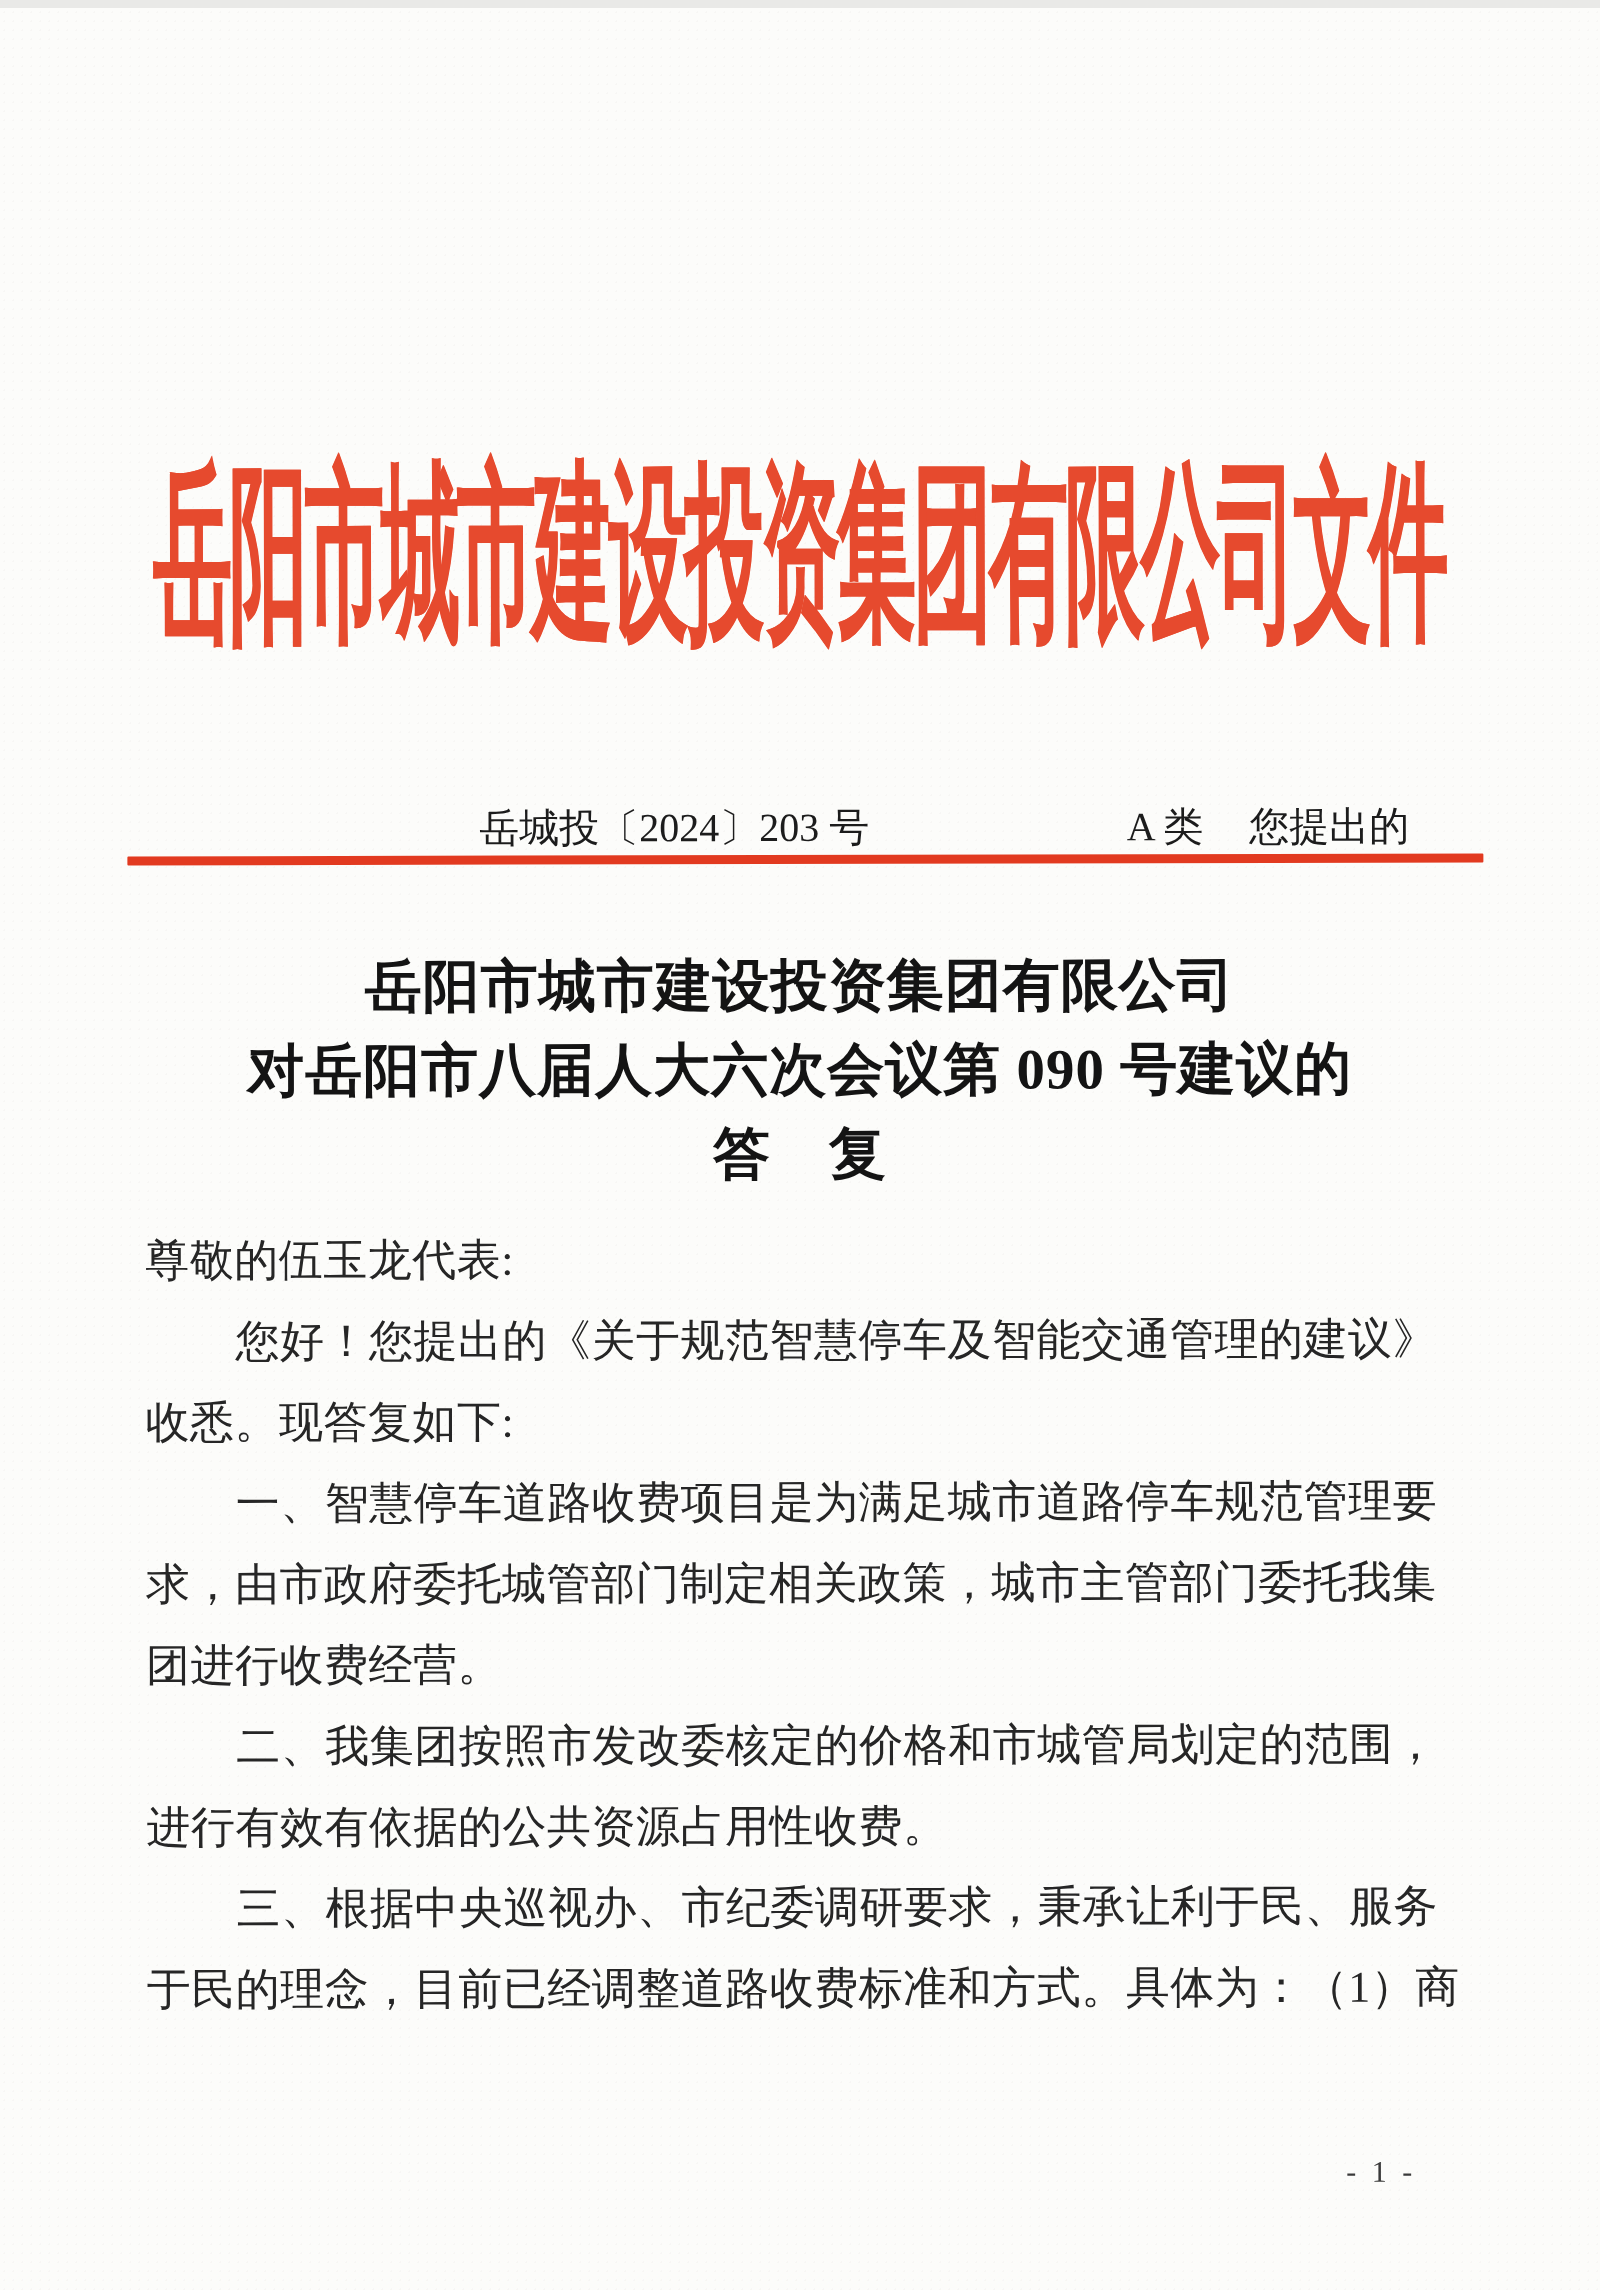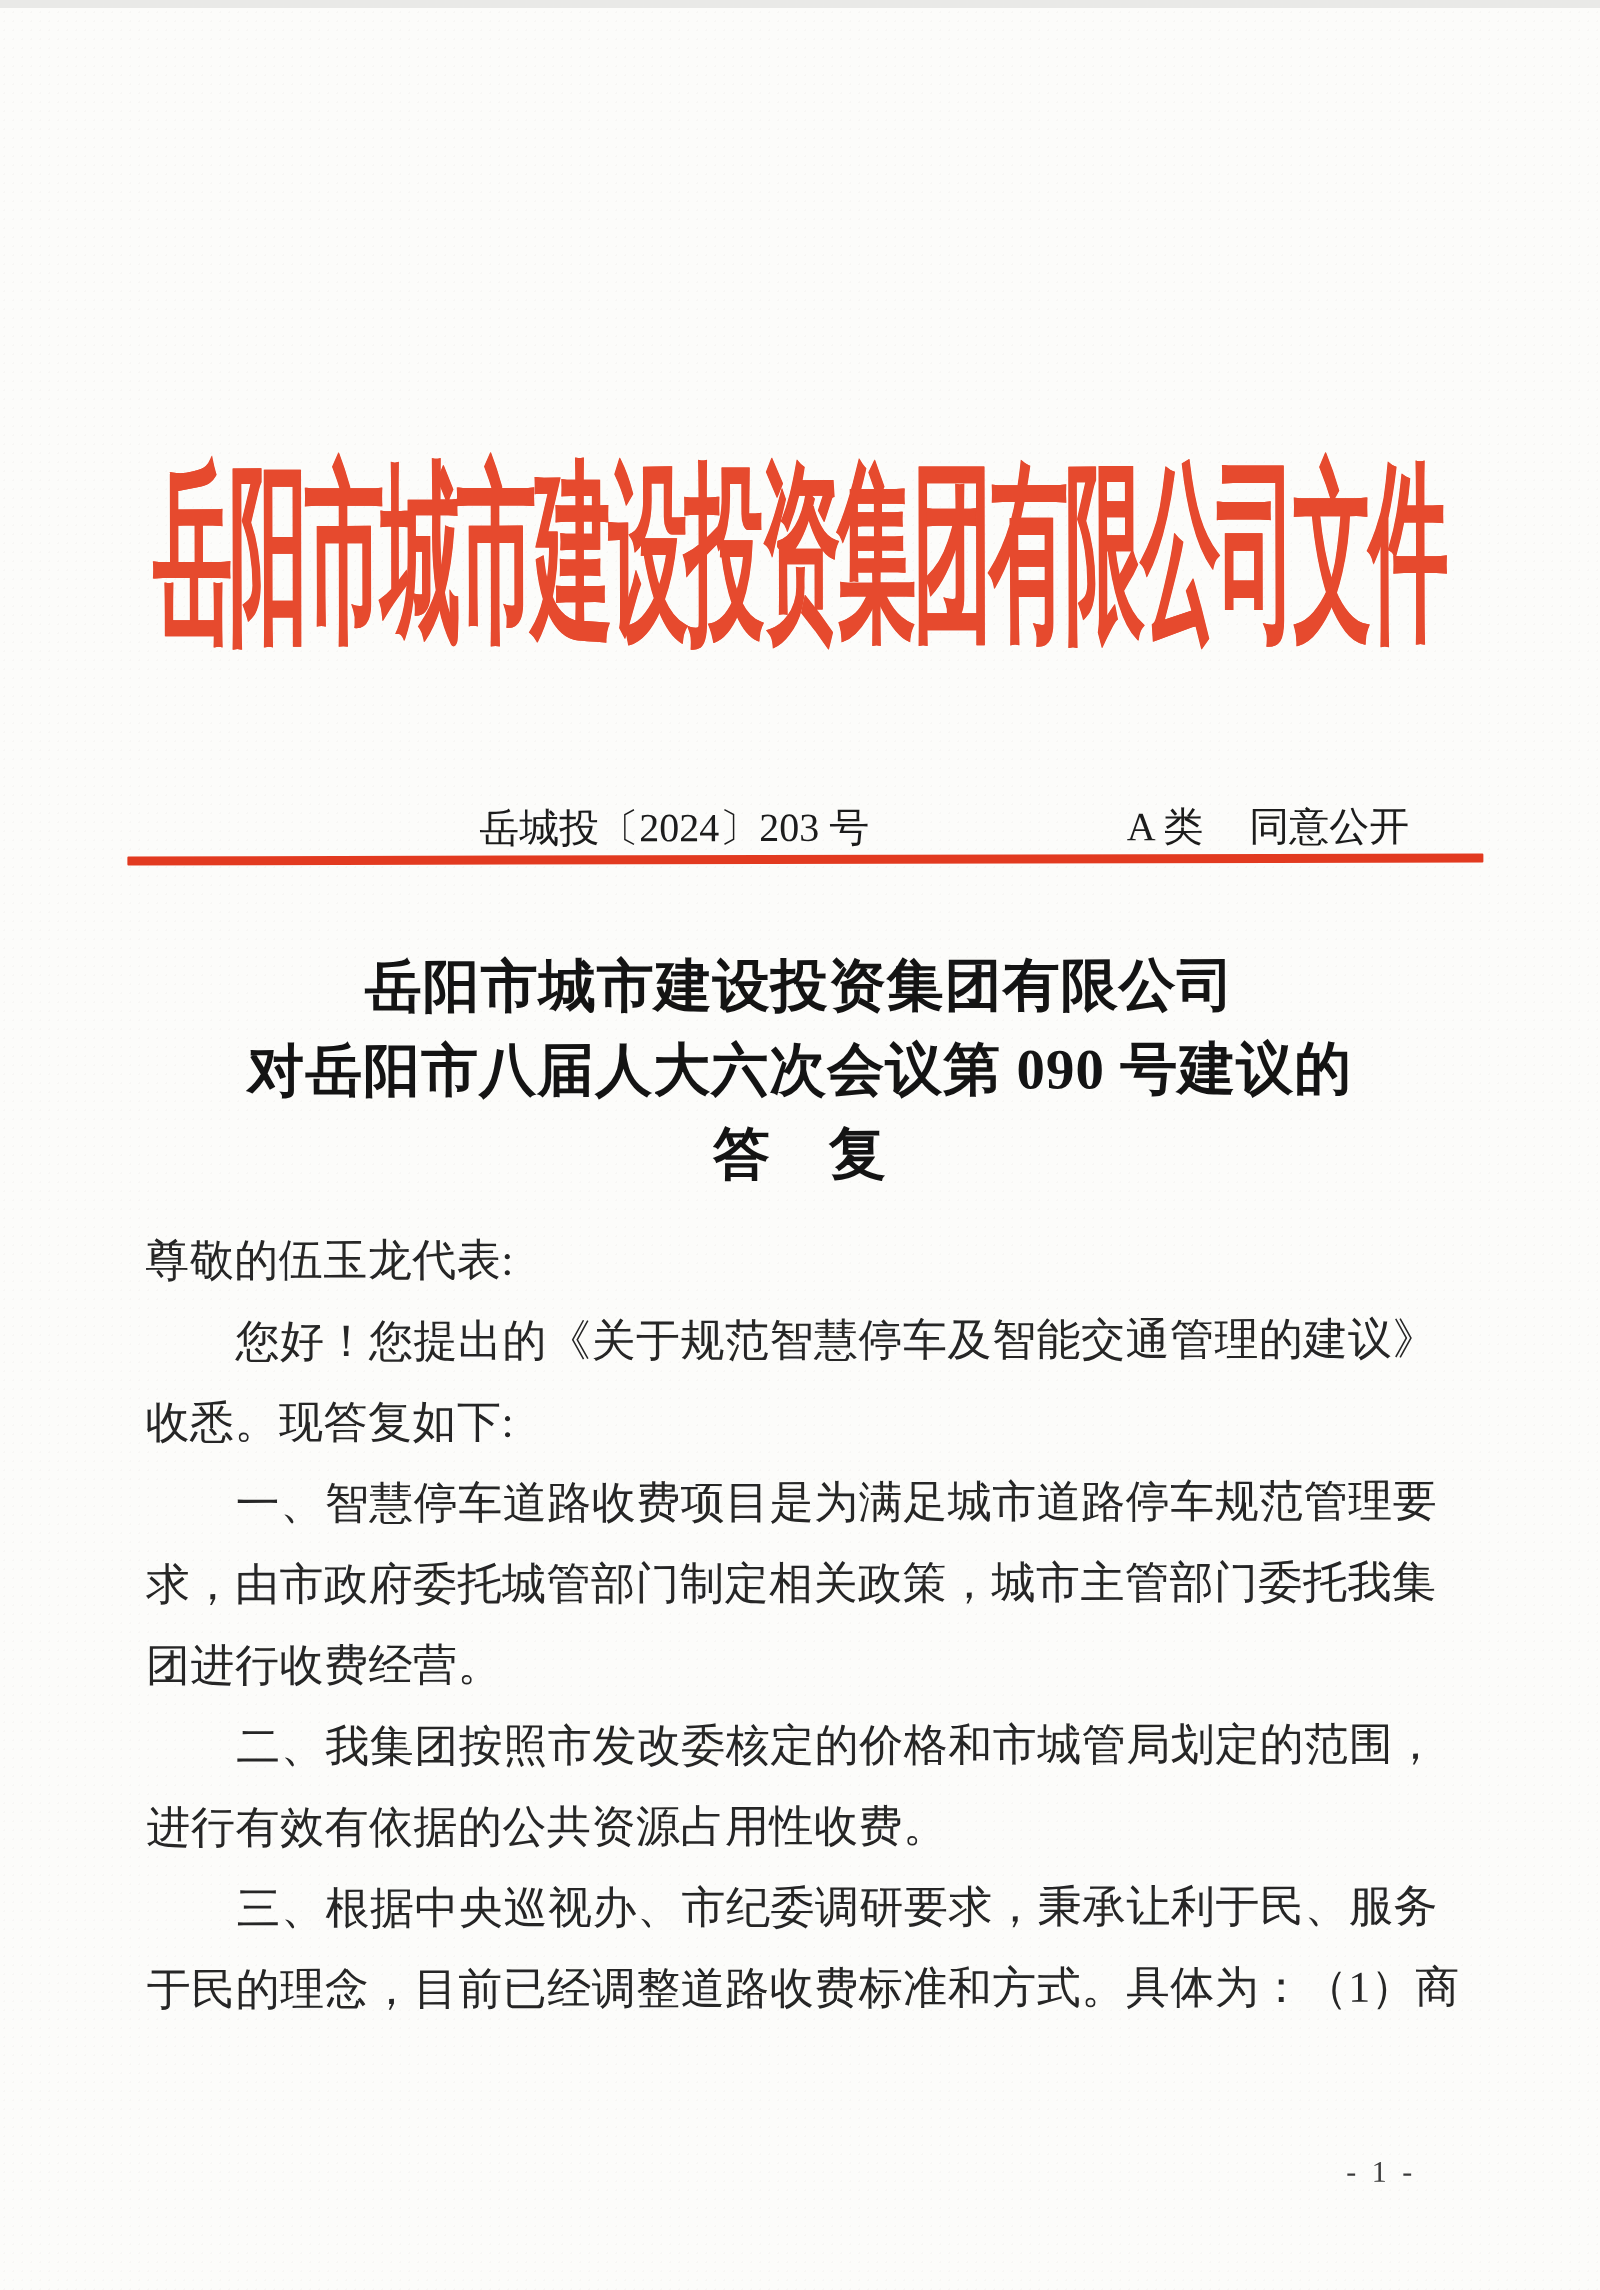--- a/index.html
+++ b/index.html
@@ -132,21 +132,21 @@
   <div class="tilt">
 
     <div class="org-title-wrap">
       <div class="org-title">岳阳市城市建设投资集团有限公司文件</div>
     </div>
 
     <div class="docnum-row">
       <span>岳城投〔2024〕203 号</span>
       <span class="docnum-right">
         <span>A 类</span>
-        <span>同意公开</span>
+        <span>您提出的</span>
       </span>
     </div>
 
     <div class="red-rule"></div>
 
     <div class="doc-title">
       <div>岳阳市城市建设投资集团有限公司</div>
       <div>对岳阳市八届人大六次会议第 090 号建议的</div>
       <div>答　复</div>
     </div>

